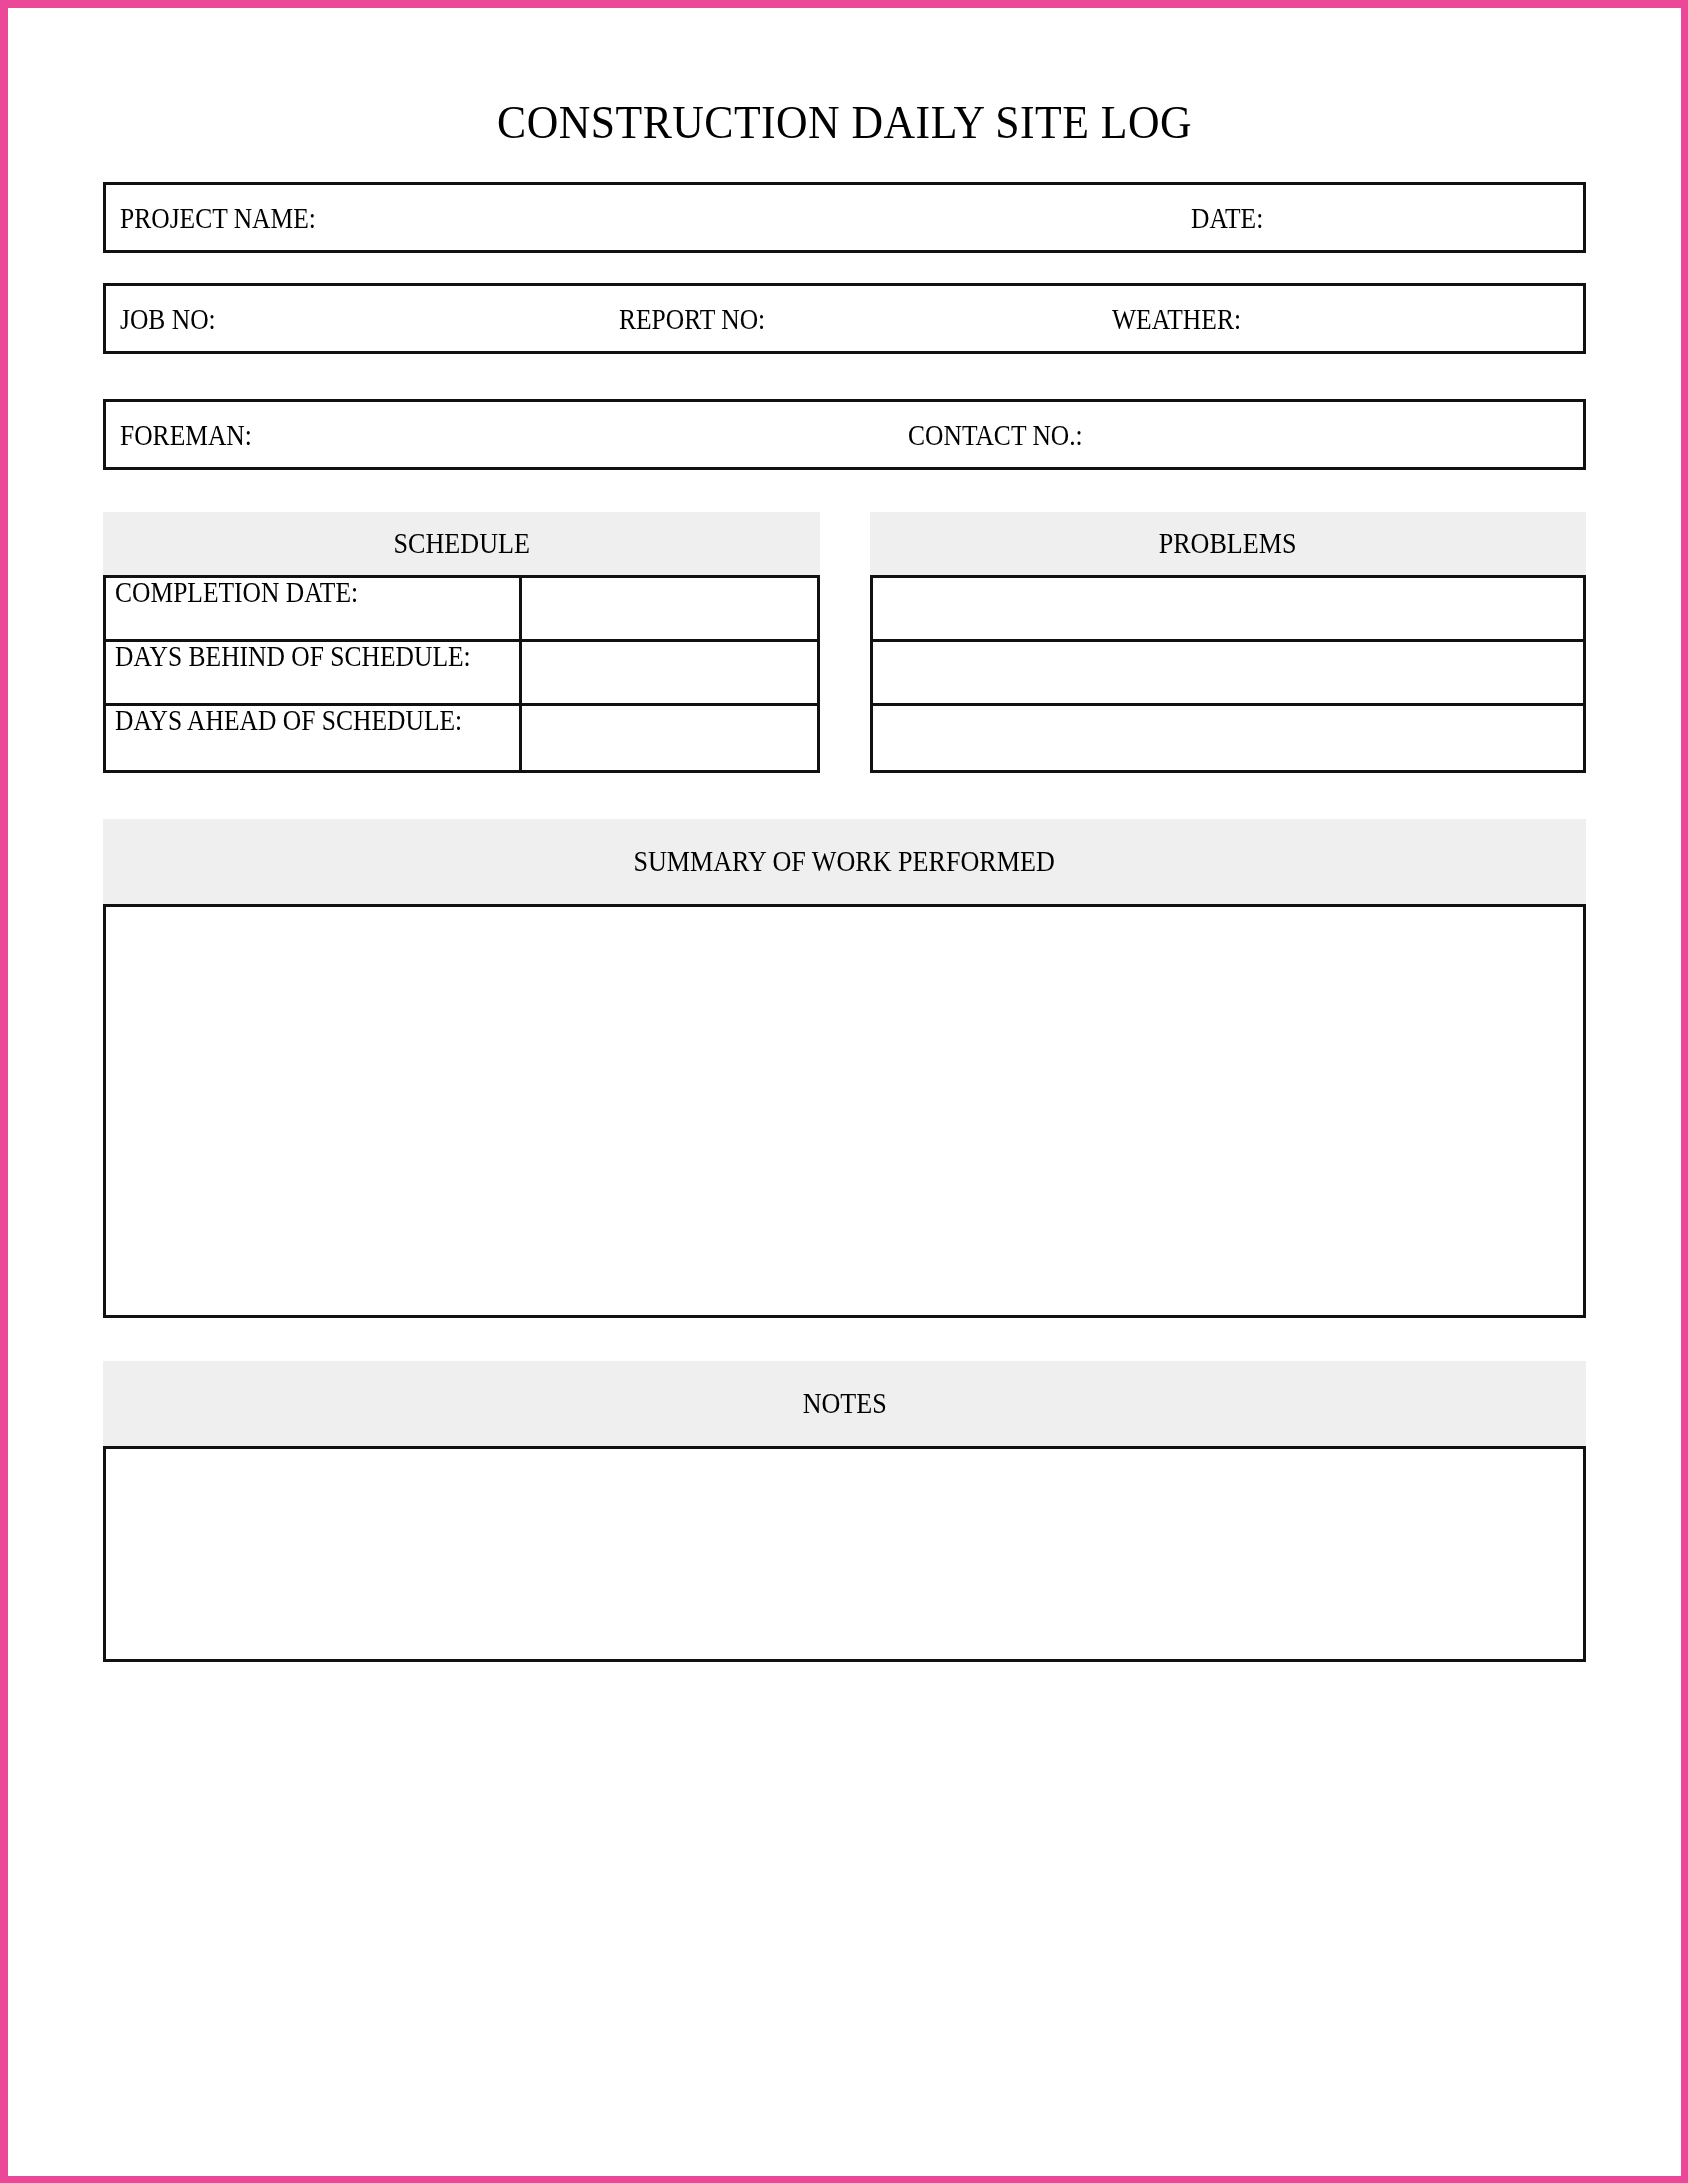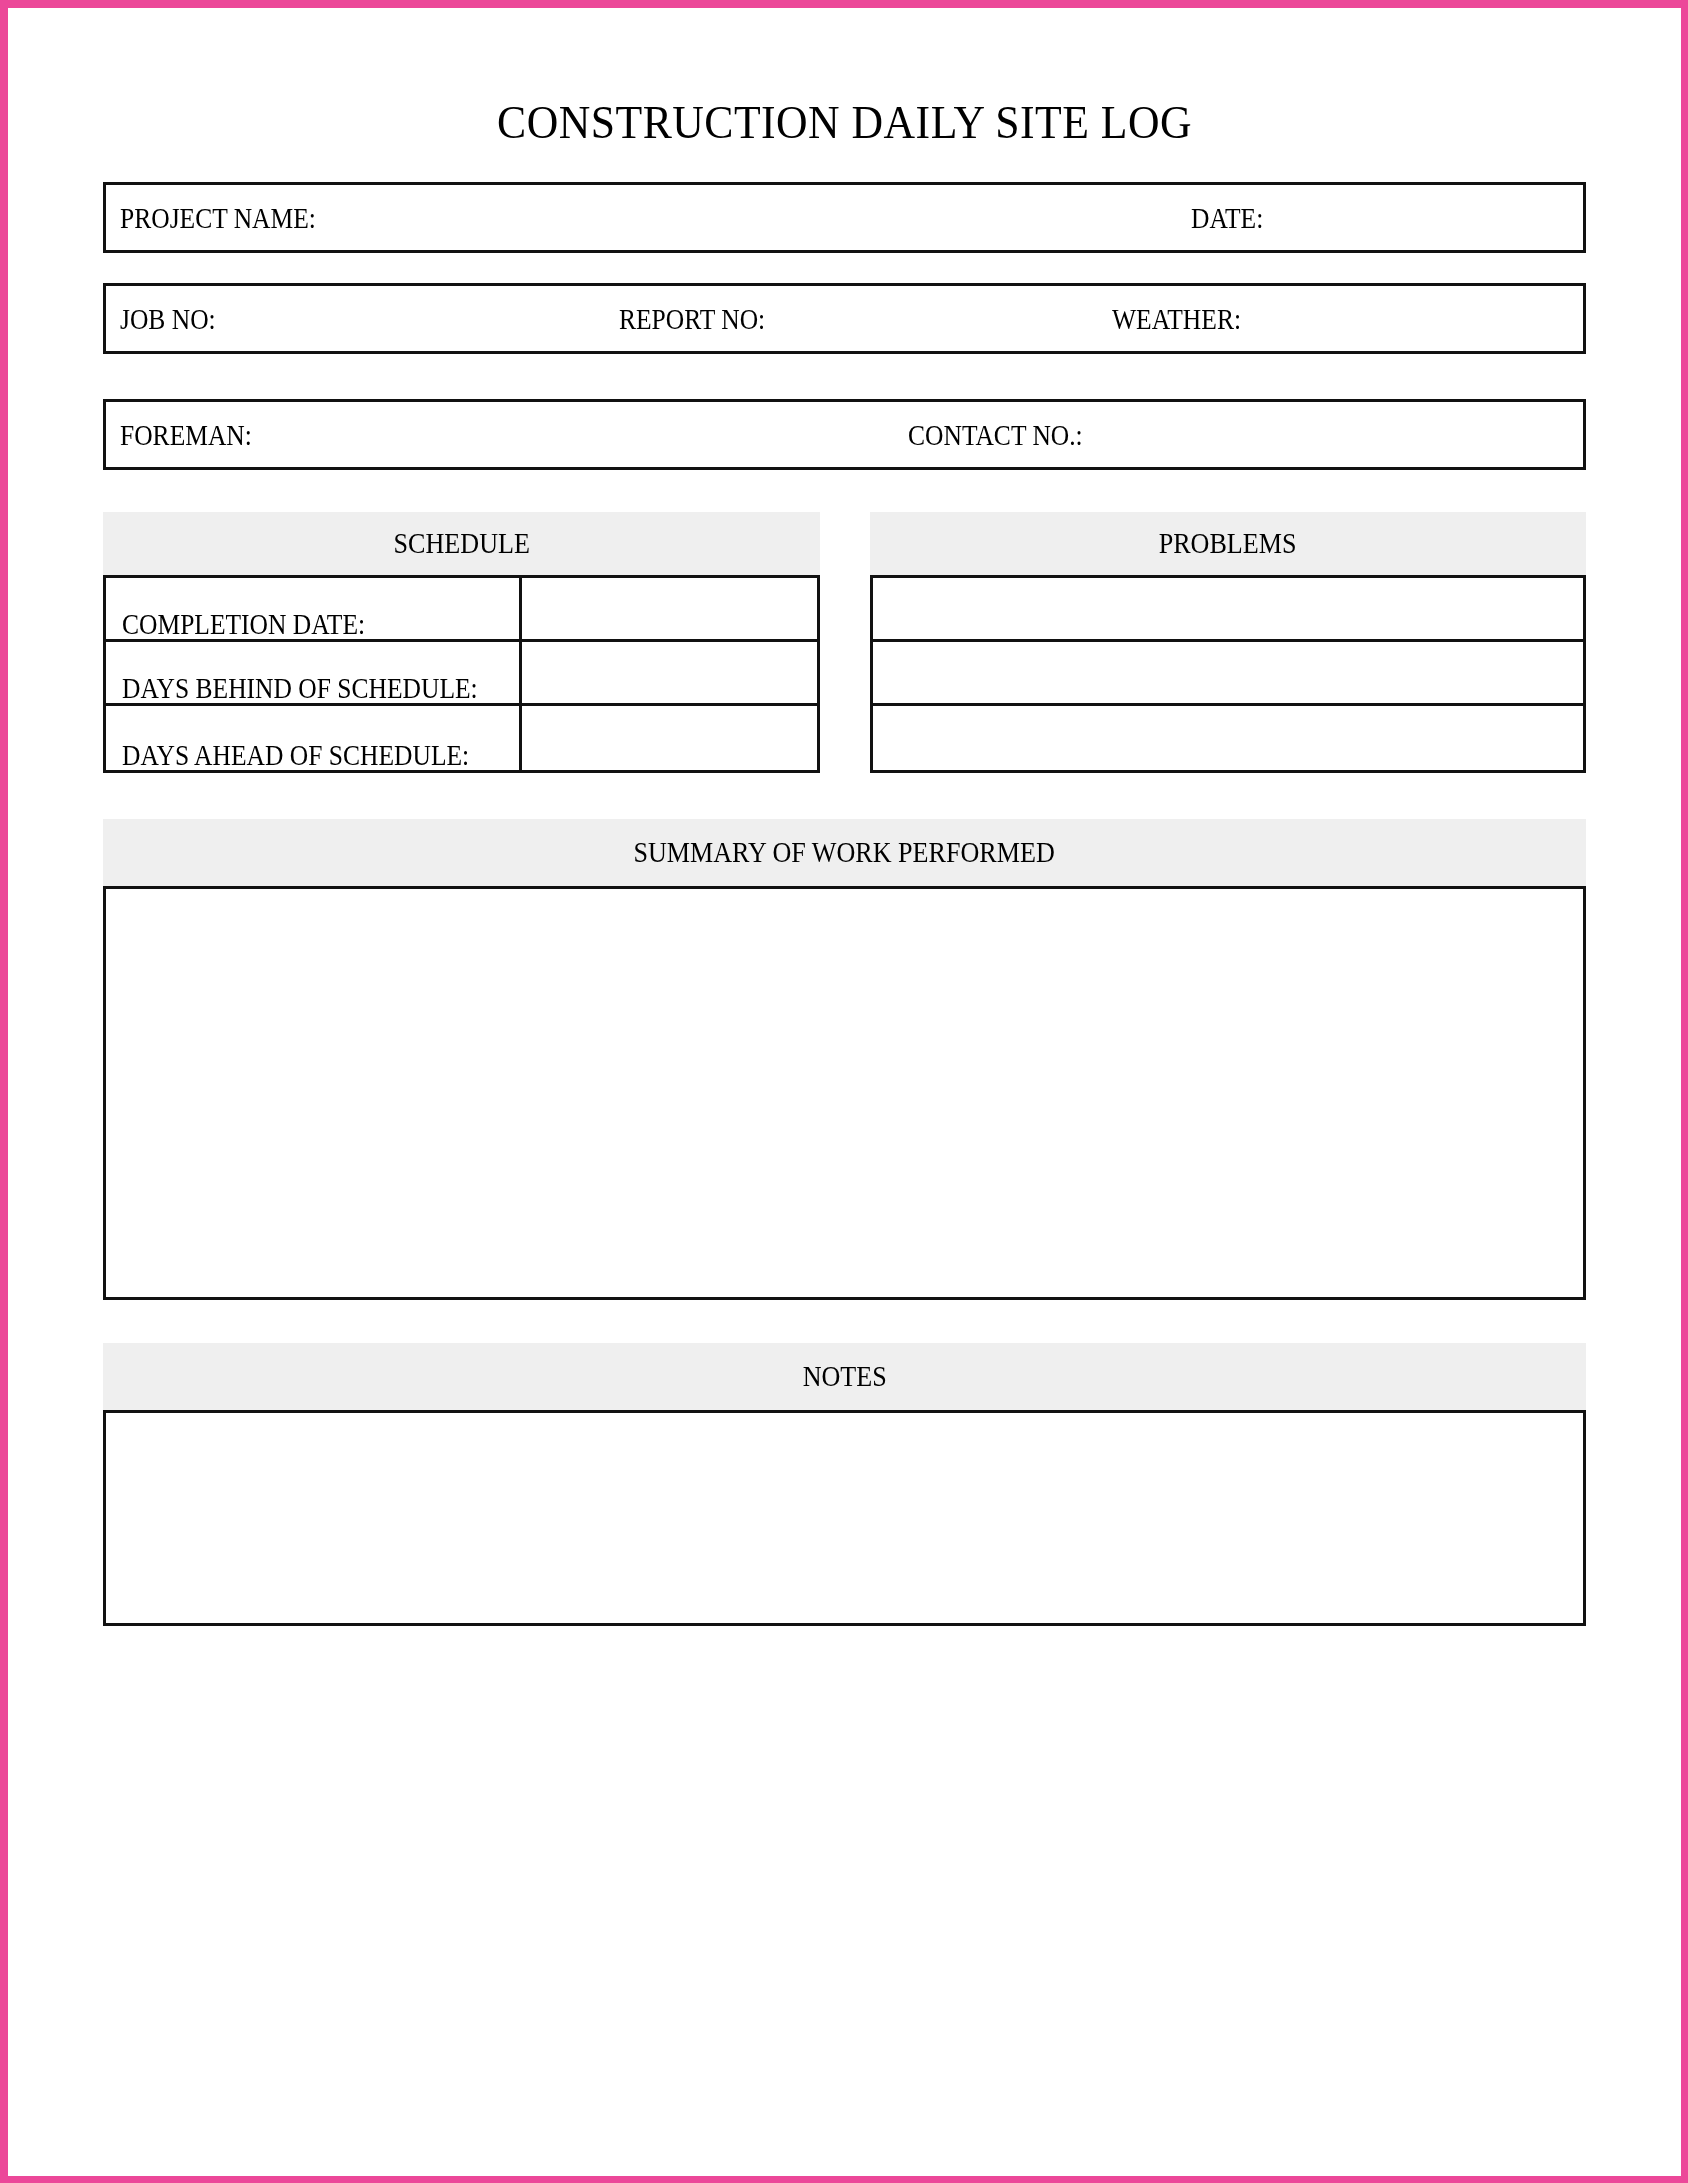--- a/index.html
+++ b/index.html
@@ -108,42 +108,42 @@
     display: flex;
   }
   .prow:last-child { border-bottom: none; }
 
   .prow .cell-label {
     box-sizing: border-box;
     width: 416px;
     flex: 0 0 416px;
     border-right: 3px solid #111111;
     display: flex;
-    align-items: flex-end;
-    padding-left: 16px;
+    align-items: flex-start;
+    padding-left: 9px;
   }
   .prow .cell-label span {
     display: inline-block;
     transform: scaleX(0.88);
     transform-origin: left center;
     font-size: 29px;
     line-height: 1;
     white-space: nowrap;
   }
   .prow .cell-value {
     flex: 1 1 auto;
   }
   .prow.blank { display: block; }
 
   
   .tall .prow { height: 66px; }
 
   
   .wide-panel { margin-top: 46px; }
-  .wide-panel .panel-head { padding: 19px 0; margin-top: 31px; }
+  .wide-panel .panel-head { padding: 28px 0; margin-top: 31px; }
 
   .big-box {
     box-sizing: border-box;
     border: 3px solid #111111;
     background: #ffffff;
   }
   .summary-box { height: 414px; }
   .notes-box   { height: 216px; }
 
   .notes-panel { margin-top: 43px; }

